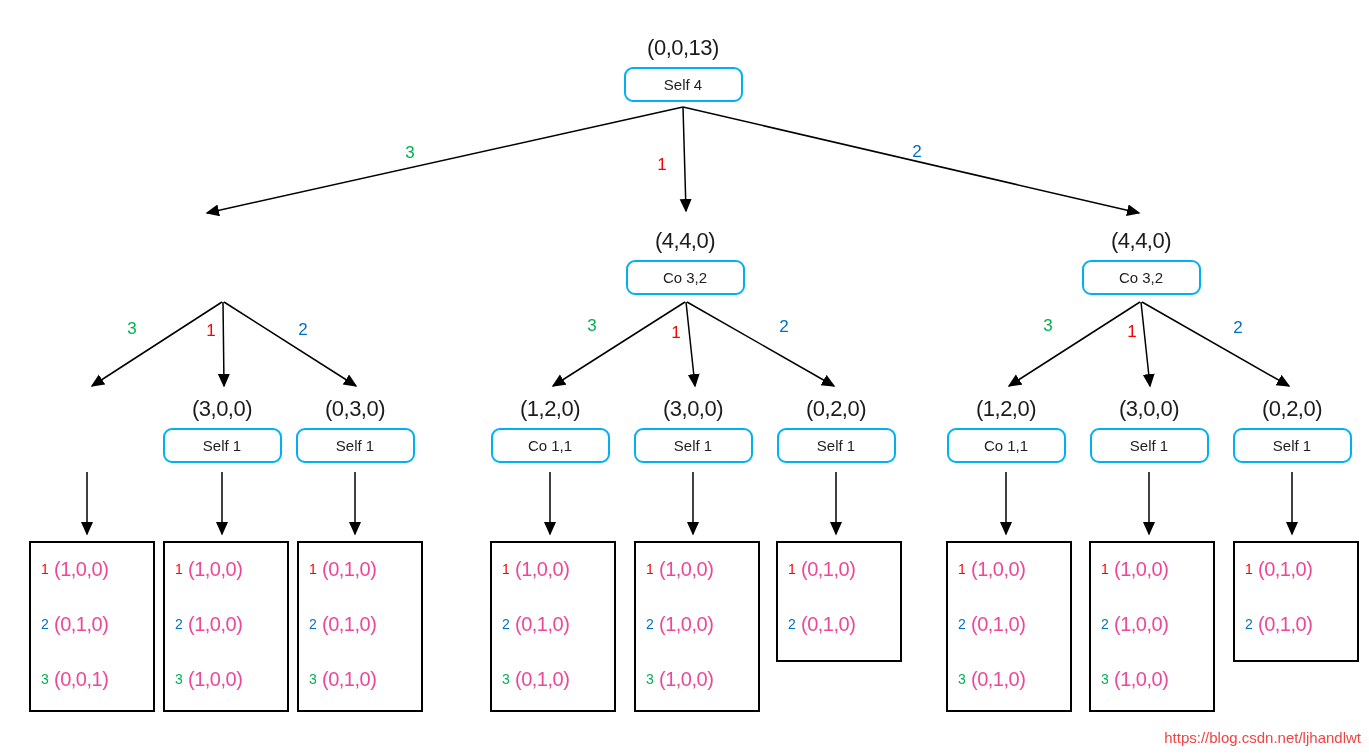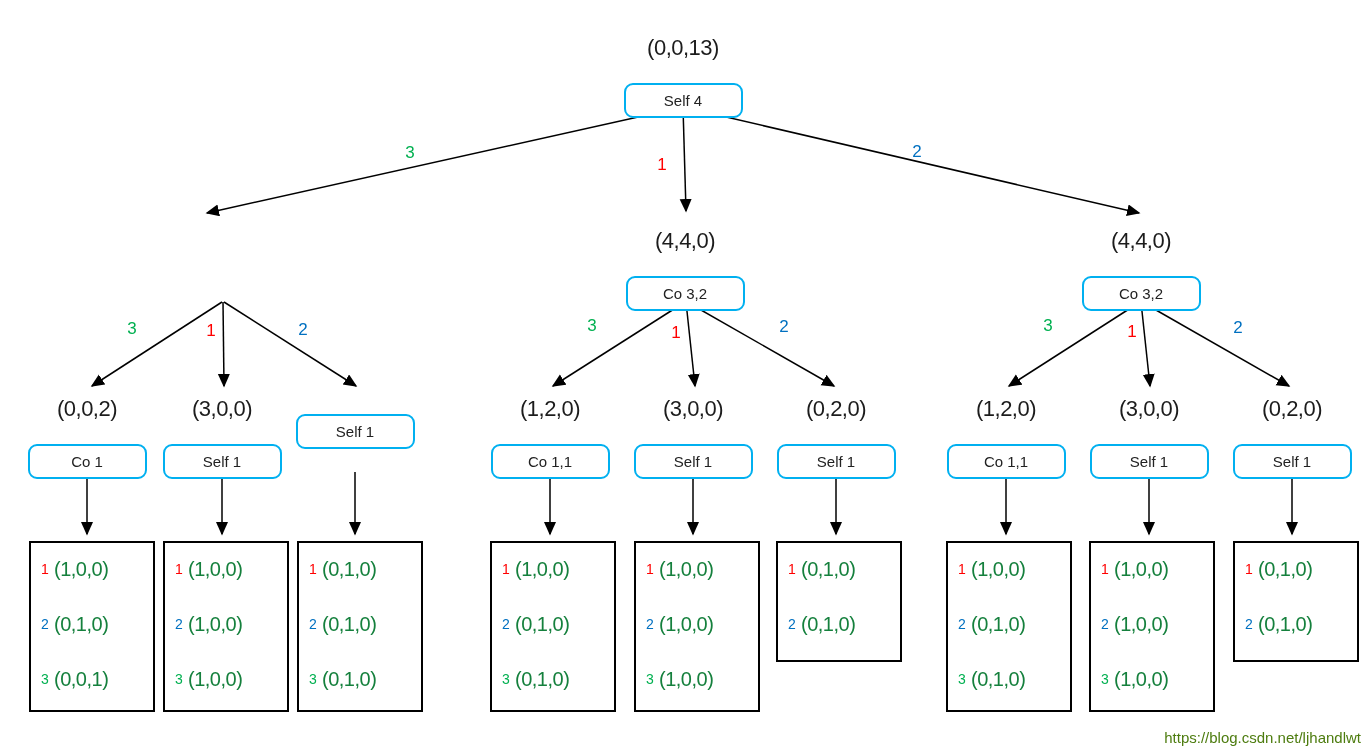--- a/index.html
+++ b/index.html
@@ -4,21 +4,21 @@
 <style>
   html,body{margin:0;padding:0;background:#fff;}
   #canvas{
     position:relative;width:1369px;height:754px;background:#ffffff;
     font-family:"Liberation Sans",sans-serif;overflow:hidden;
   }
   svg.edges{position:absolute;left:0;top:0;z-index:1;pointer-events:none;}
   .node{position:absolute;width:140px;text-align:center;z-index:2;}
   .tuple{font-size:22px;line-height:30px;color:#1c1c1c;letter-spacing:-0.5px;}
   .nbox{
-    width:115px;height:31px;margin:20px auto 0 auto;
+    width:115px;height:31px;margin:4px auto 0 auto;
     border:2.5px solid #00B0F0;border-radius:9px;background:#fff;
     display:flex;align-items:center;justify-content:center;
   }
   .nbox span{font-size:15px;color:#222;}
   .elabel{
     position:absolute;z-index:2;font-size:17px;line-height:17px;
     transform:translate(-50%,-50%);font-weight:400;
   }
   .green{color:#00B050;}
   .red{color:#FF0000;}
@@ -27,23 +27,23 @@
     position:absolute;width:112px;background:#fff;border:2.5px solid #000;
     z-index:2;padding:13px 0 0 10px;box-sizing:content-box;
   }
   .mbox.h3{height:154px;}
   .mbox.h2{height:104px;}
   .mrow{display:flex;align-items:center;height:26px;margin-bottom:29px;}
   .mrow .n{font-size:14px;width:13px;flex:0 0 13px;}
   .mrow:nth-child(1) .n{color:#FF0000;}
   .mrow:nth-child(2) .n{color:#0070C0;}
   .mrow:nth-child(3) .n{color:#00B050;}
-  .mrow .t{font-size:20px;color:#15803d;letter-spacing:-0.5px;}
+  .mrow .t{font-size:20px;color:#ec4899;letter-spacing:-0.5px;}
   .watermark{
-    position:absolute;right:8px;bottom:8px;font-size:15px;color:#4d7c0f;z-index:3;
+    position:absolute;right:8px;bottom:8px;font-size:15px;color:#ef4444;z-index:3;
   }
 </style>
 </head>
 <body>
 
 <div id="canvas">
 
   <svg class="edges" width="1369" height="754">
     <defs>
       <marker id="ah" markerWidth="10" markerHeight="9" refX="8" refY="4" orient="auto">
@@ -108,33 +108,28 @@
   <span class="elabel green" style="left:132px;top:328px">3</span>
   <span class="elabel red" style="left:211px;top:330px">1</span>
   <span class="elabel blue" style="left:303px;top:329px">2</span>
   <span class="elabel green" style="left:592px;top:325px">3</span>
   <span class="elabel red" style="left:676px;top:332px">1</span>
   <span class="elabel blue" style="left:784px;top:326px">2</span>
   <span class="elabel green" style="left:1048px;top:325px">3</span>
   <span class="elabel red" style="left:1132px;top:331px">1</span>
   <span class="elabel blue" style="left:1238px;top:327px">2</span>
 
-  <div class="node" style="left:17px;top:394px">
-    <div class="tuple">(0,0,2)</div>
-    <div class="nbox">
-        <span>Co 1</span>
-      </div>
-  </div>
   <div class="node" style="left:152px;top:394px">
     <div class="tuple">(3,0,0)</div>
     <div class="nbox">
         <span>Self 1</span>
       </div>
   </div>
   <div class="node" style="left:285px;top:394px">
+    <div class="tuple">(0,3,0)</div>
     <div class="nbox">
         <span>Self 1</span>
       </div>
   </div>
   <div class="node" style="left:480px;top:394px">
     <div class="tuple">(1,2,0)</div>
     <div class="nbox">
         <span>Co 1,1</span>
       </div>
   </div>

